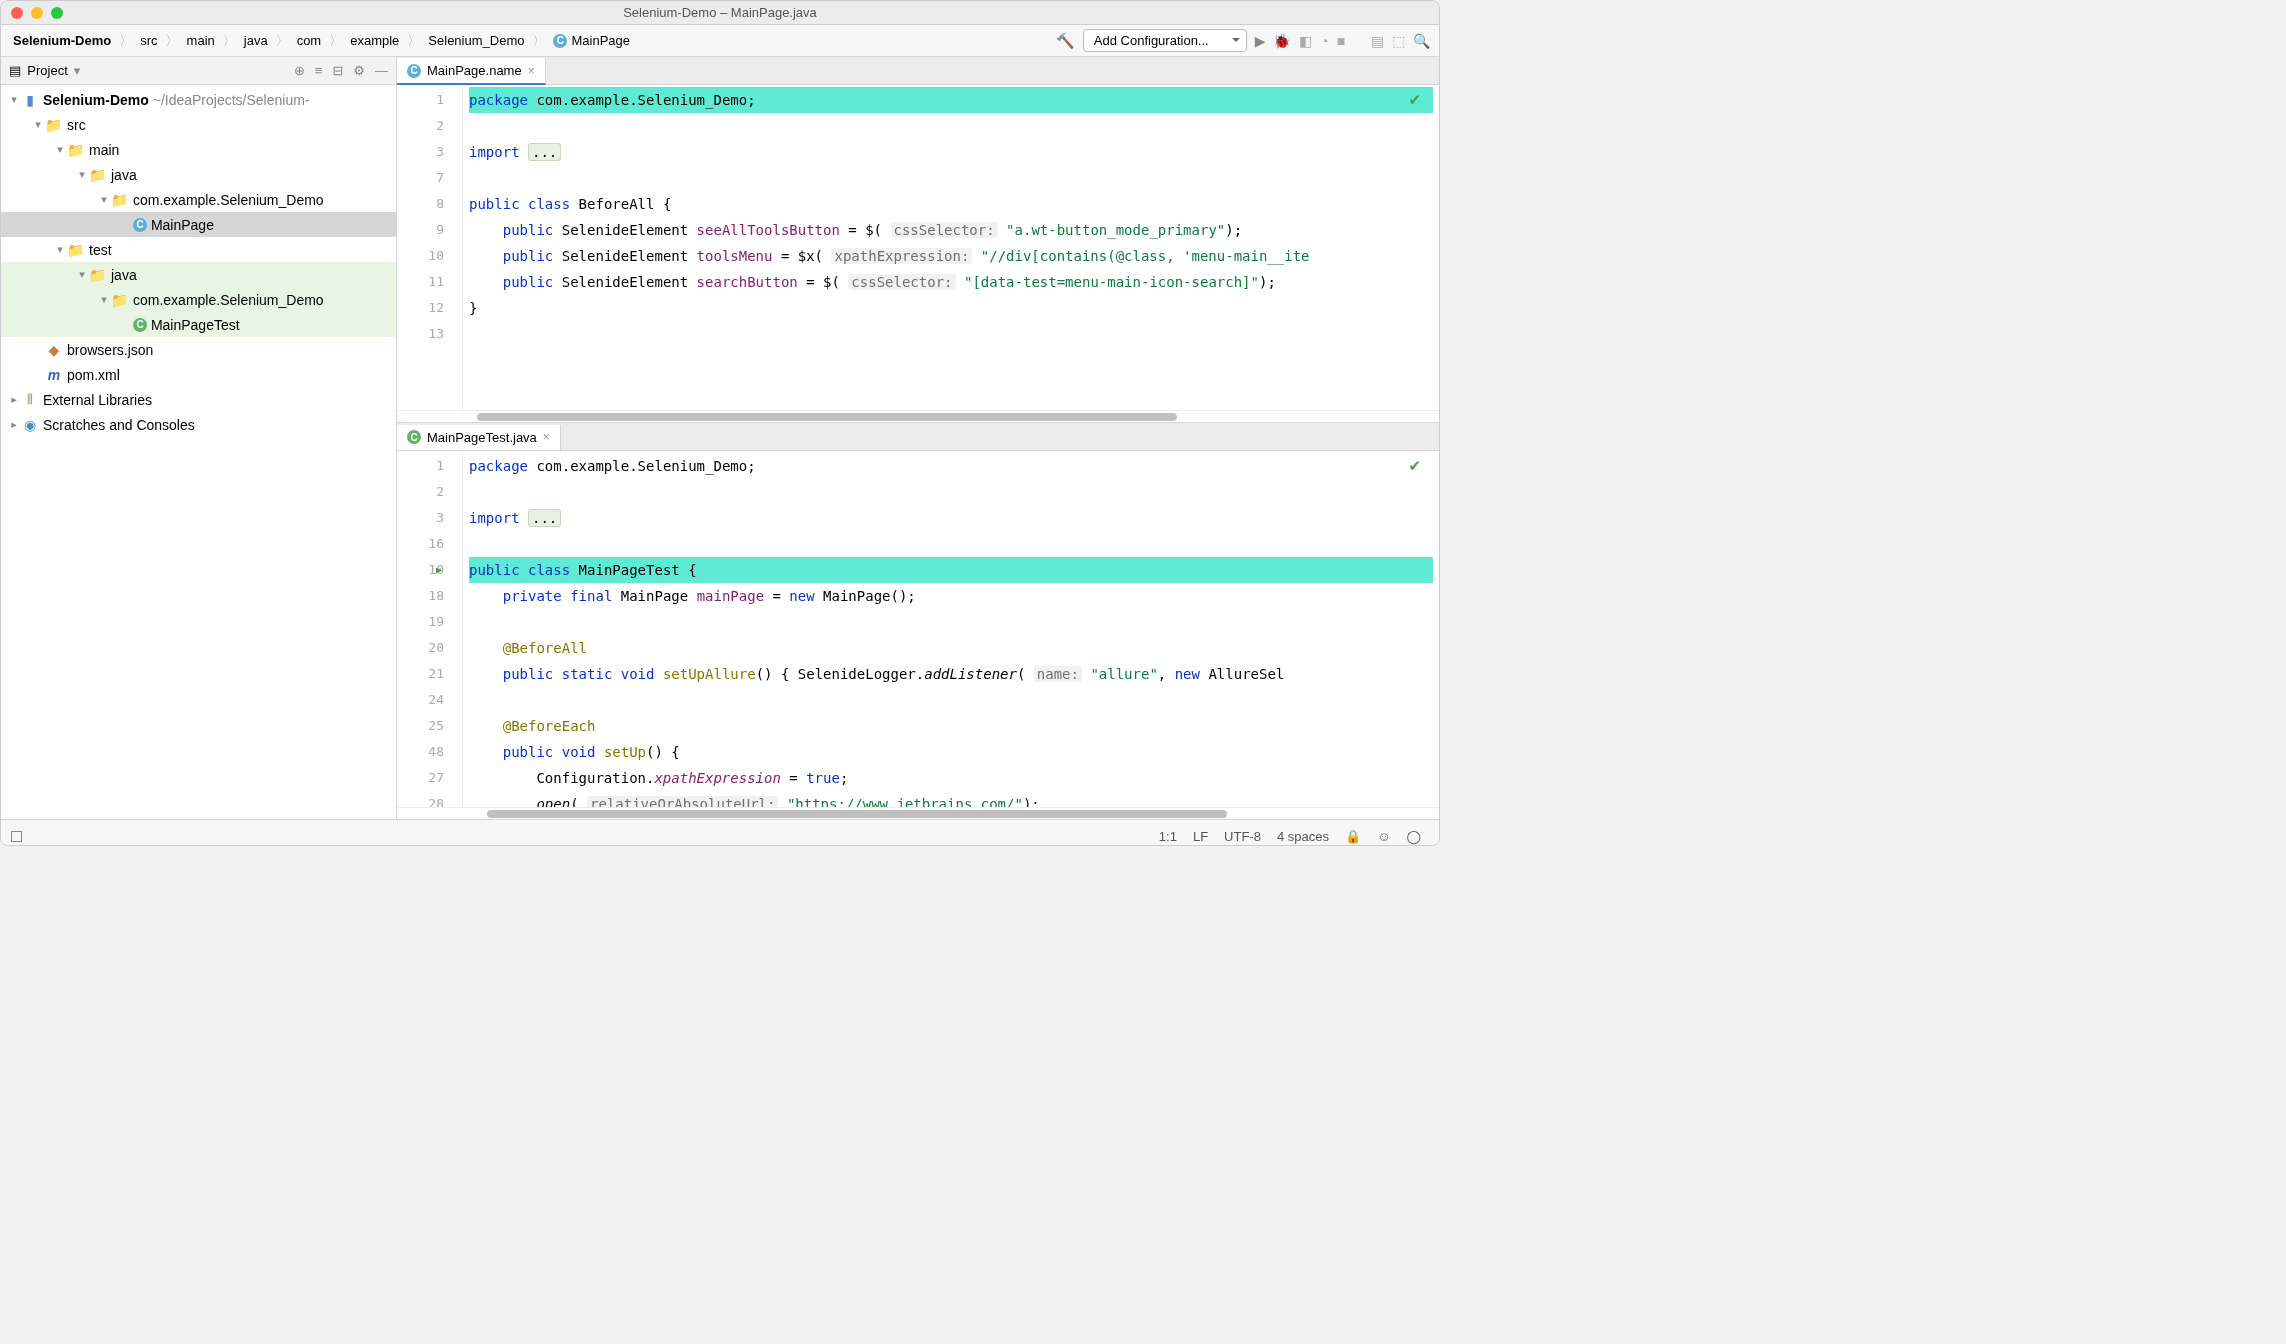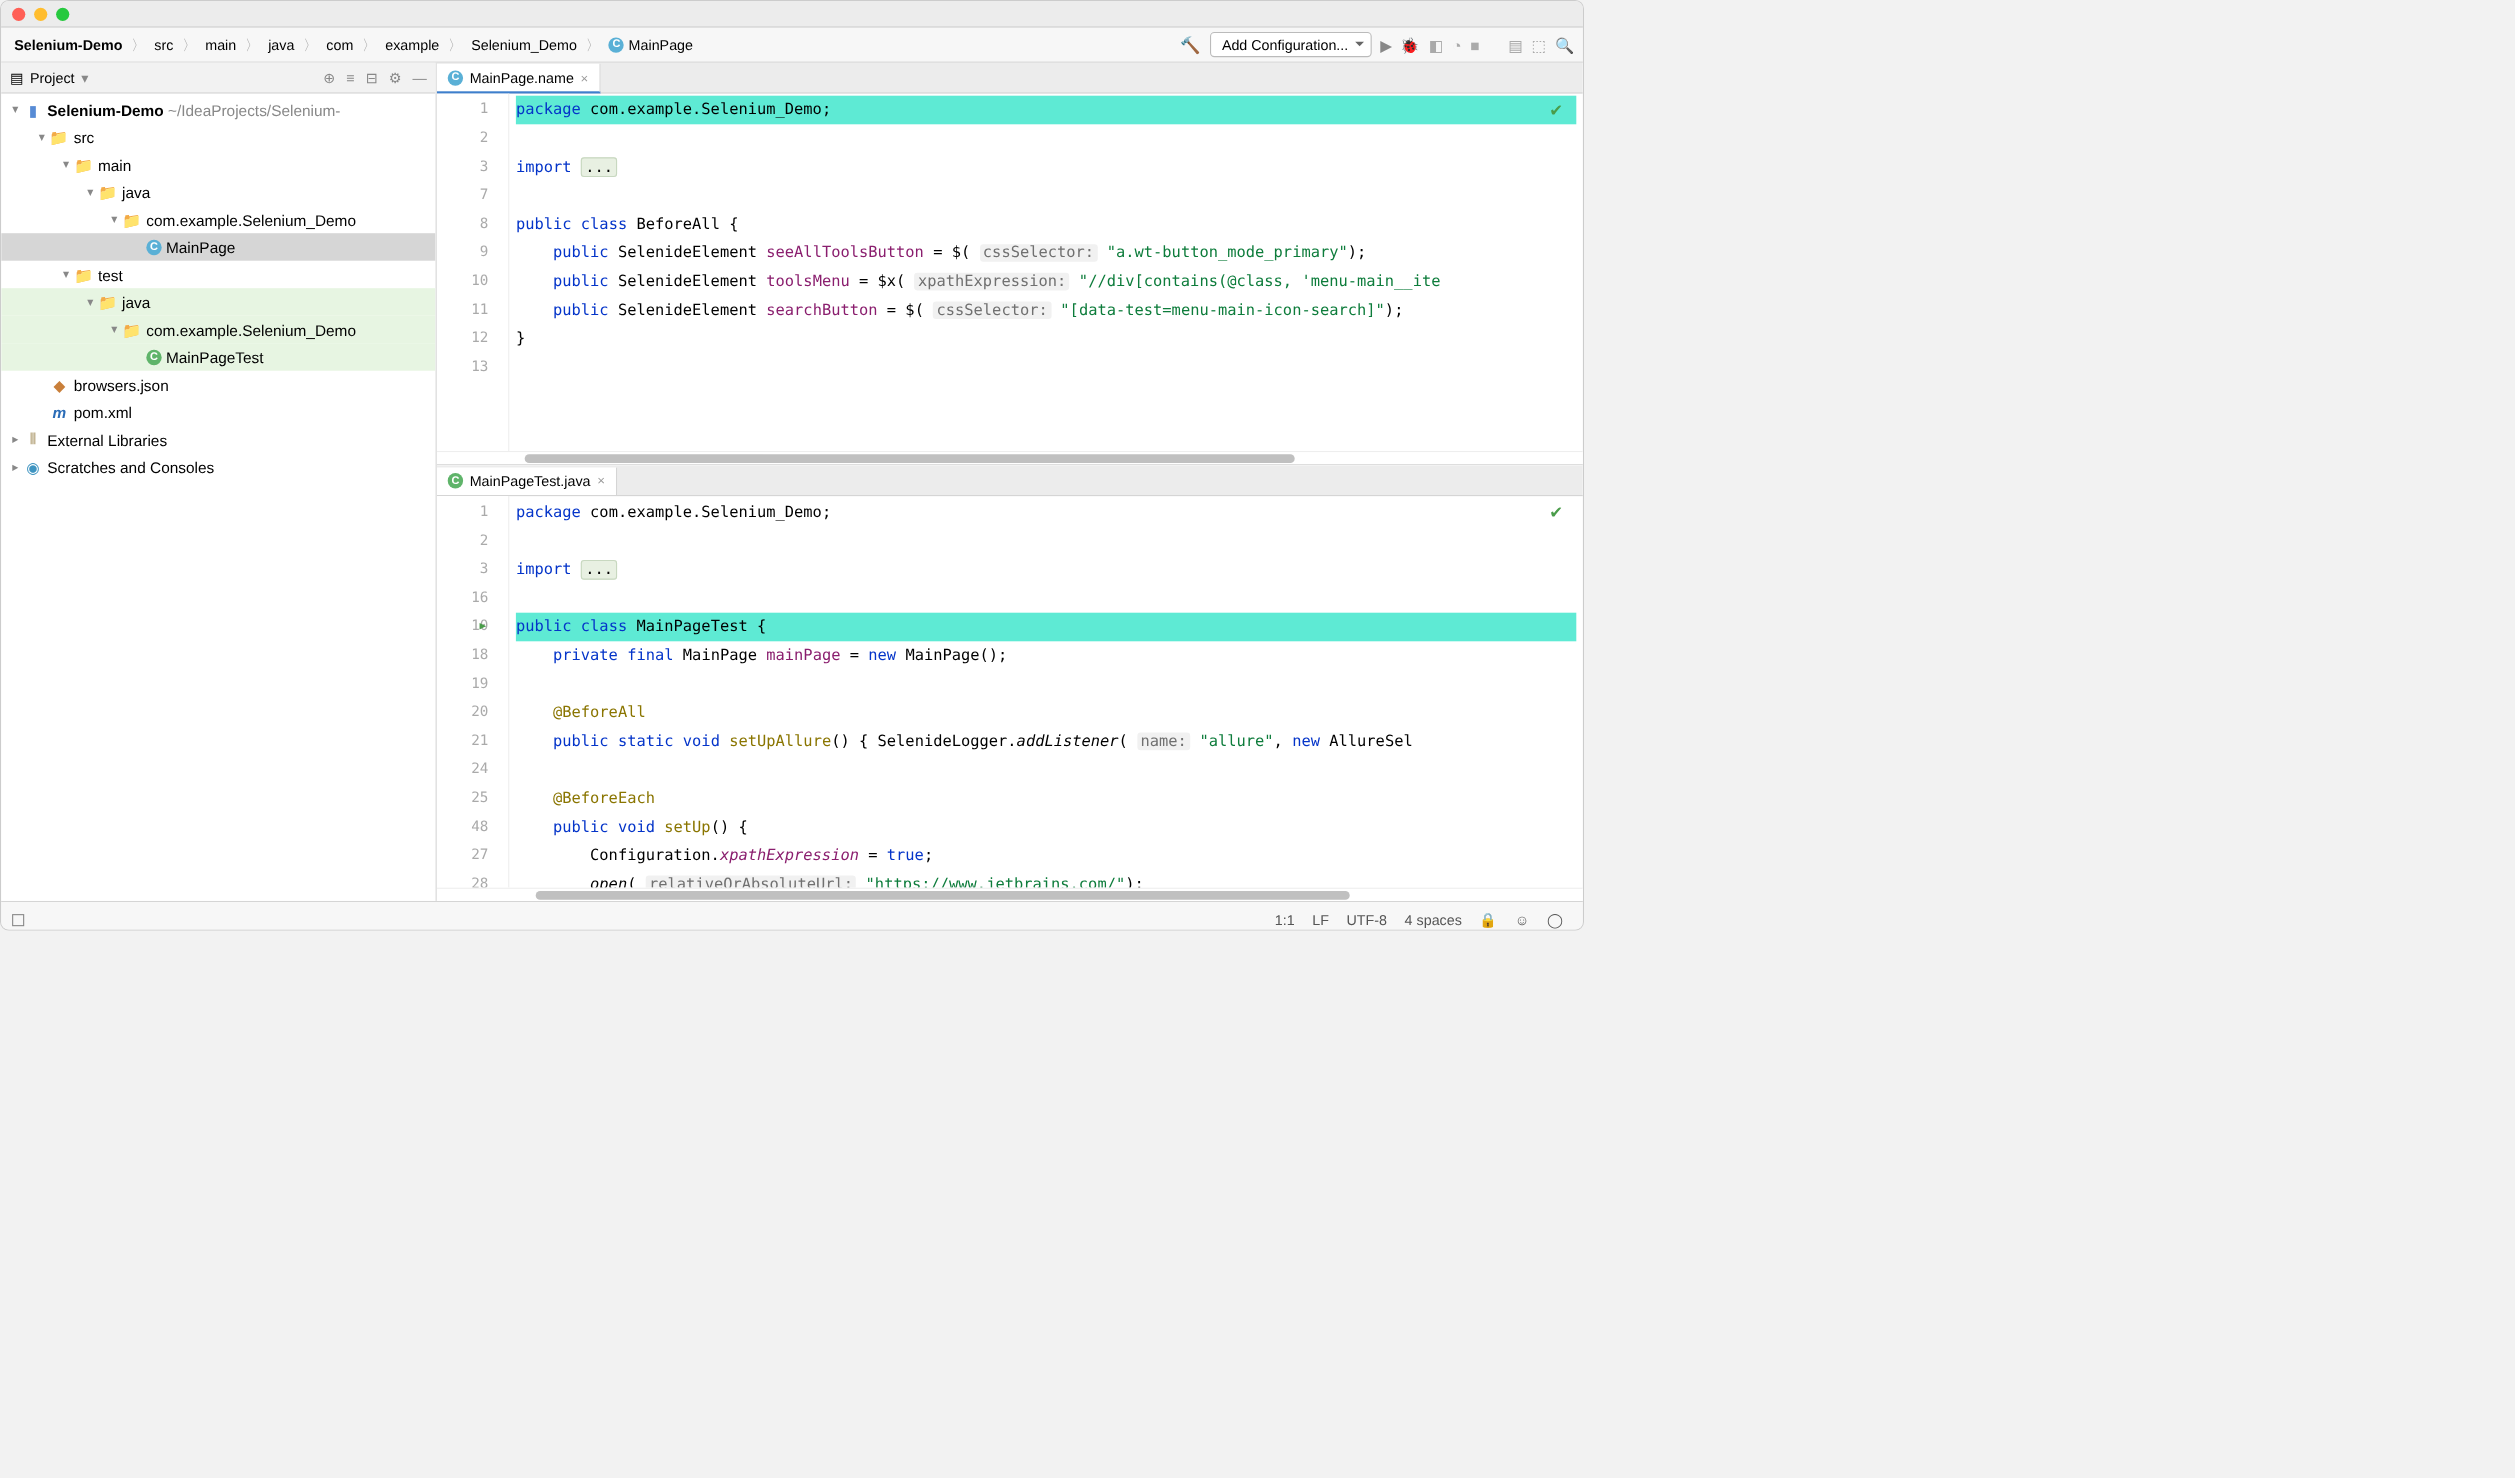--- a/index.html
+++ b/index.html
@@ -39,21 +39,21 @@
   display: flex;
   align-items: center;
   padding: 0 8px;
   border-bottom: 1px solid #d5d5d5;
 }
 .breadcrumb { display: flex; align-items: center; gap: 4px; flex: 1; }
 .bc-item { display: flex; align-items: center; gap: 4px; color: #000; padding: 2px 4px; }
 .bc-sep { color: #aaa; }
 .toolbar-right { display: flex; align-items: center; gap: 8px; }
 .hammer-icon { color: #4a8c3a; font-size: 15px; }
-.config-dropdown { background: #fff; border: 1px solid #bbb; border-radius: 4px; padding: 3px 20px 3px 10px; font-size: 13px; position: relative; box-shadow: inset 0 1px 0 #fff; }
+.config-dropdown { background: #fff; border: 1px solid #bbb; border-radius: 4px; padding: 3px 37px 3px 10px; font-size: 13px; position: relative; box-shadow: inset 0 1px 0 #fff; }
 .config-dropdown::after { content: ""; position: absolute; right: 6px; top: 8px; width: 0; height: 0; border-left: 4px solid transparent; border-right: 4px solid transparent; border-top: 4px solid #666; }
 .toolbar-icon { color: #aaa; font-size: 14px; }
 .toolbar-icon.play { color: #888; }
 
 
 .main-layout {
   display: flex;
   height: calc(100% - 24px - 32px - 26px);
 }
 
@@ -209,20 +209,21 @@
 </style>
 </head>
 <body>
 
 <div class="titlebar">
   <div class="traffic">
     <span class="tl-close"></span>
     <span class="tl-min"></span>
     <span class="tl-max"></span>
   </div>
+  <div class="titlebar-title">Selenium-Demo – MainPage.java</div>
 </div>
 
 <div class="toolbar">
   <div class="breadcrumb">
     <span class="bc-item">
         <b>Selenium-Demo</b>
       </span>
     <span class="bc-sep">〉</span>
     <span class="bc-item">src</span>
     <span class="bc-sep">〉</span>

